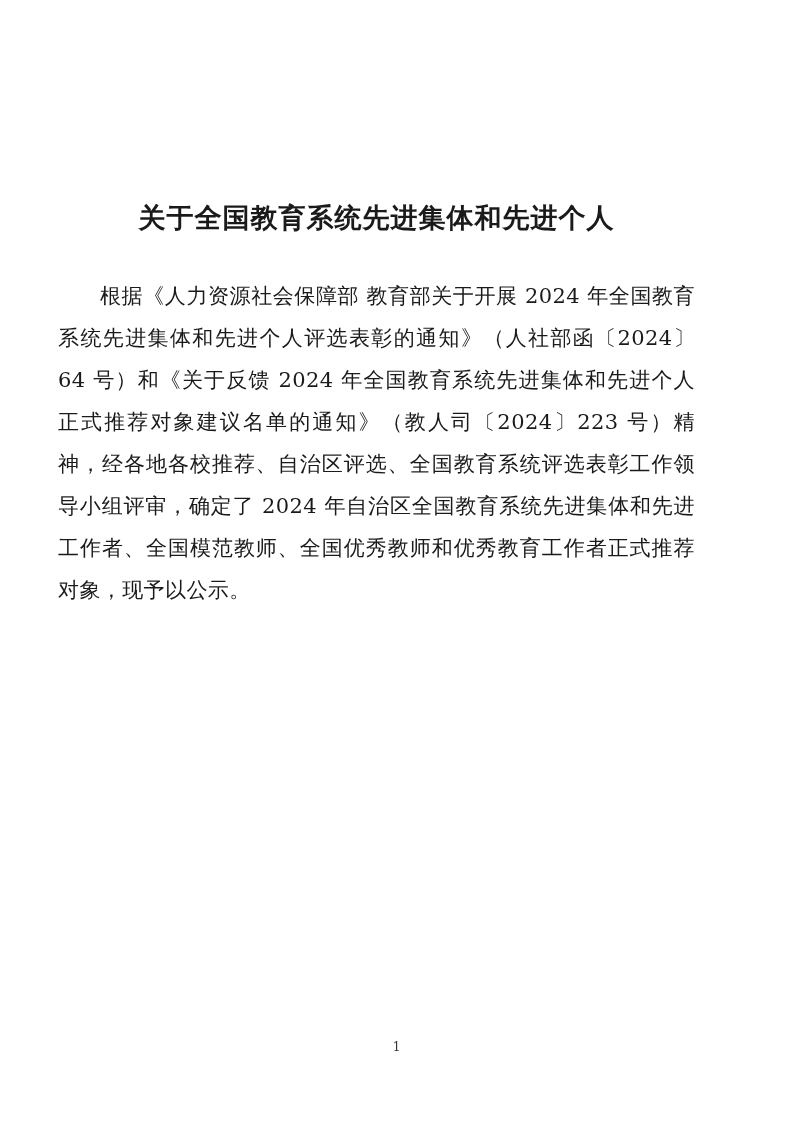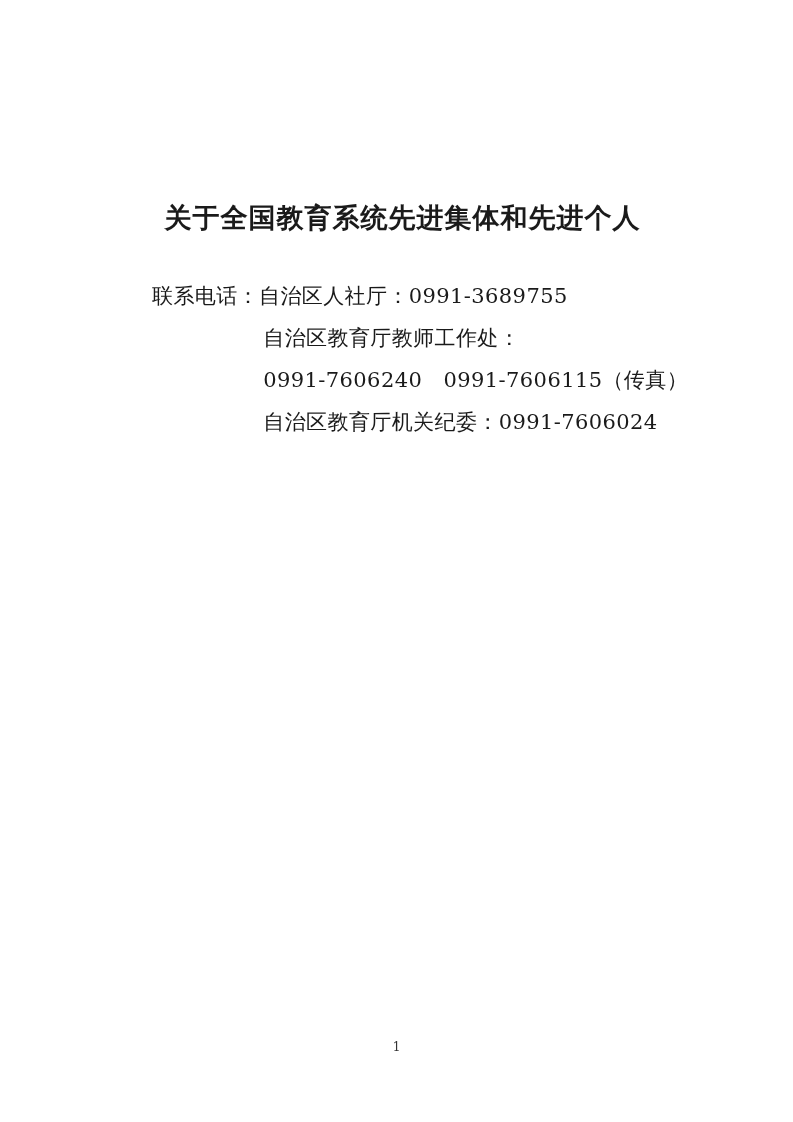--- a/index.html
+++ b/index.html
@@ -14,21 +14,21 @@
     color: #1a1a1a;
     position: relative;
     overflow: hidden;
   }
   .page {
     position: absolute;
     top: 0; left: 0;
     width: 793px;
     height: 1122px;
     box-sizing: border-box;
-    padding: 195px 98px 0 110px;
+    padding: 195px 98px 0 58px;
   }
   .doc-title {
     text-align: center;
     font-size: 27px;
     font-weight: bold;
     line-height: 46px;
     letter-spacing: 1px;
     font-family: "DejaVu Serif", "Liberation Serif", serif;
     margin: 0 0 34px 0;
   }
@@ -73,24 +73,19 @@
 </head>
 <body>
 
 <div class="page">
 
   <h1 class="doc-title">
     <span class="line">关于全国教育系统先进集体和先进个人</span>
   </h1>
 
   <div class="body-text">
+    <p class="para">根据《人力资源社会保障部 教育部关于开展 2024 年全国教育系统先进集体和先进个人评选表彰的通知》（人社部函〔2024〕64 号）和《关于反馈 2024 年全国教育系统先进集体和先进个人正式推荐对象建议名单的通知》（教人司〔2024〕223 号）精神，经各地各校推荐、自治区评选、全国教育系统评选表彰工作领导小组评审，确定了 2024 年自治区全国教育系统先进集体和先进工作者、全国模范教师、全国优秀教师和优秀教育工作者正式推荐对象，现予以公示。</p>
   </div>
 
-  <div class="contact-block">
-    <p class="contact-first">联系电话：自治区人社厅：0991-3689755</p>
-    <p class="contact-indent">自治区教育厅教师工作处：</p>
-    <p class="contact-indent">0991-7606240　0991-7606115（传真）</p>
-    <p class="contact-indent">自治区教育厅机关纪委：0991-7606024</p>
-  </div>
 
 </div>
 
 <div class="page-number">1</div>
 
 </body></html>

